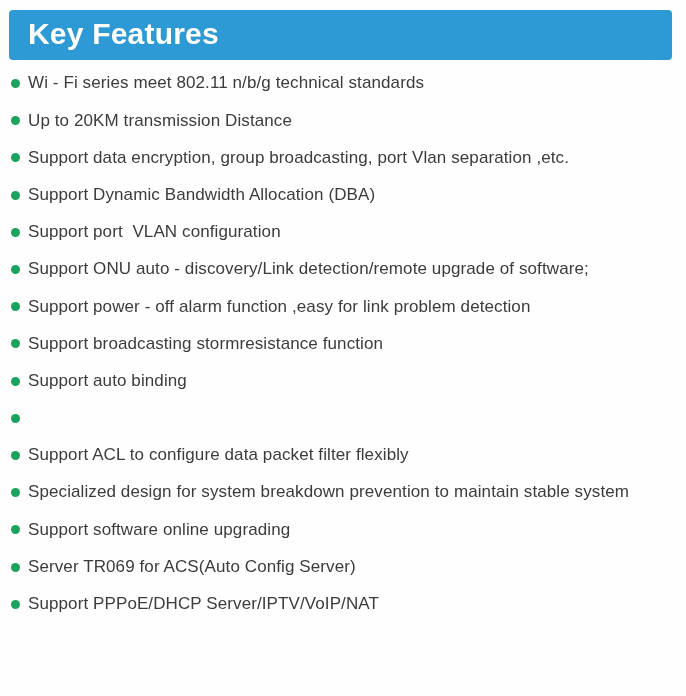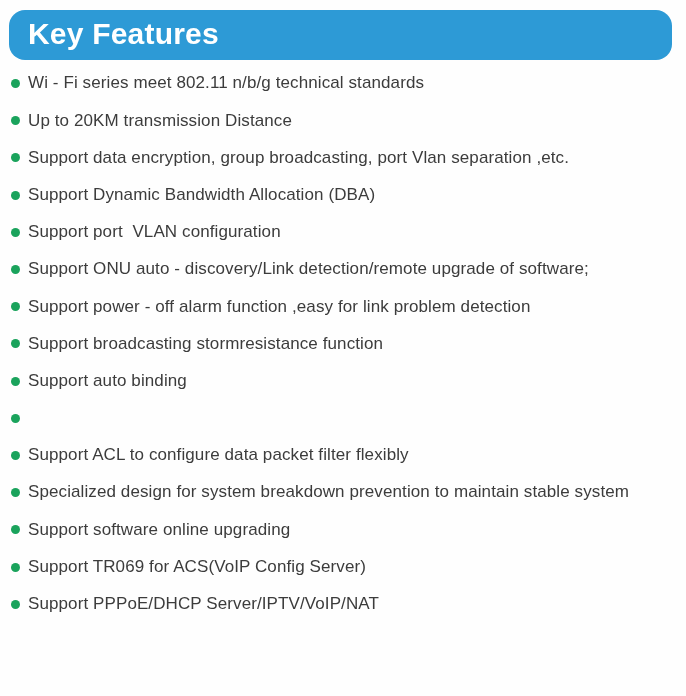--- a/index.html
+++ b/index.html
@@ -21,21 +21,21 @@
     height: 696px;
     position: relative;
   }
   .header-bar {
     position: absolute;
     left: 9px;
     top: 10px;
     width: 663px;
     height: 50px;
     background: var(--accent-blue);
-    border-radius: 16px;
+    border-radius: 4px;
     display: flex;
     align-items: center;
     padding-left: 19px;
   }
   .header-bar .title {
     color: #ffffff;
     font-size: 30px;
     font-weight: bold;
     letter-spacing: 0.2px;
     line-height: 1;
@@ -123,20 +123,20 @@
       <div class="feature-row">
         <span class="bullet"></span>
         <span class="feature-text">Specialized design for system breakdown prevention to maintain stable system</span>
       </div>
       <div class="feature-row">
         <span class="bullet"></span>
         <span class="feature-text">Support software online upgrading</span>
       </div>
       <div class="feature-row">
         <span class="bullet"></span>
-        <span class="feature-text">Support TR069 for ACS(VoIP Config Server)</span>
+        <span class="feature-text">Server TR069 for ACS(Auto Config Server)</span>
       </div>
       <div class="feature-row">
         <span class="bullet"></span>
         <span class="feature-text">Support PPPoE/DHCP Server/IPTV/VoIP/NAT</span>
       </div>
     </div>
 </div>
 
 </body></html>

